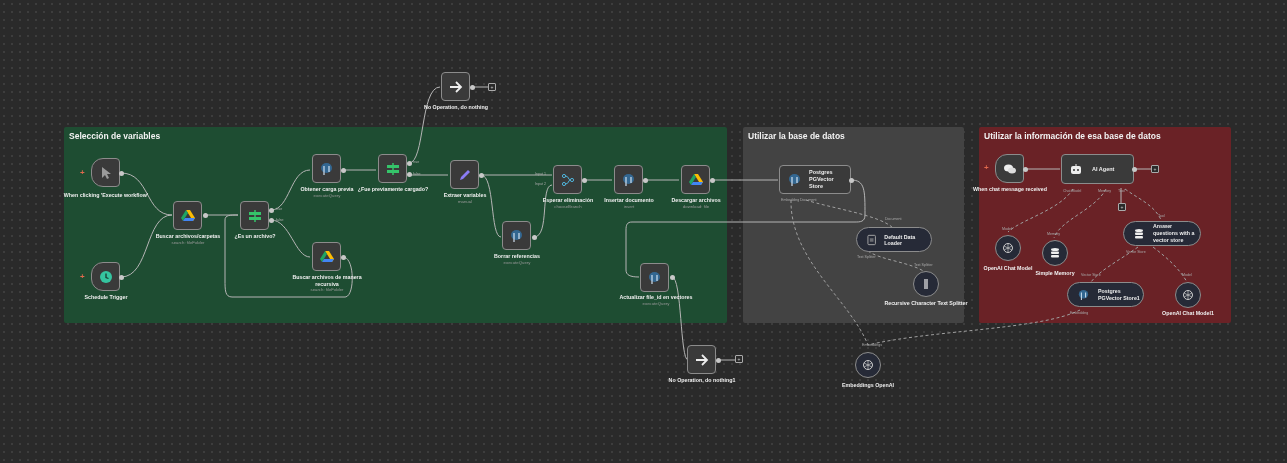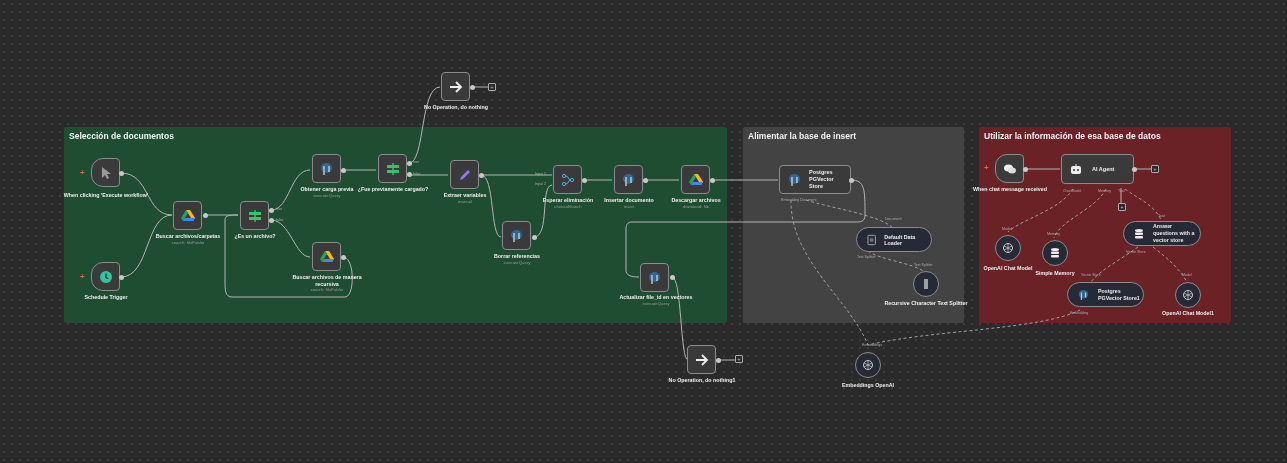--- a/index.html
+++ b/index.html
@@ -20,24 +20,24 @@
   .circle{position:absolute;width:26px;height:26px;background:#262a37;border:1px solid #8c8c8c;border-radius:50%;box-sizing:border-box;display:flex;align-items:center;justify-content:center;}
   .port{position:absolute;width:5px;height:5px;border-radius:50%;background:#c8c8c8;}
   .plus{position:absolute;width:6px;height:6px;border:1px solid #aaa;border-radius:1px;font-size:5px;line-height:6px;text-align:center;color:#ccc;background:#2a2a2a;}
   .tplus{position:absolute;font-size:8px;color:#e06a4d;font-weight:bold;}
   .tiny{position:absolute;font-size:3.6px;color:#aaa;}
 </style>
 </head>
 <body>
 
 <div class="group g1">
-    <div class="group-title">Selección de documentos</div>
+    <div class="group-title">Selección de variables</div>
   </div>
 <div class="group g2">
-    <div class="group-title">Alimentar la base de insert</div>
+    <div class="group-title">Utilizar la base de datos</div>
   </div>
 <div class="group g3">
     <div class="group-title">Utilizar la información de esa base de datos</div>
   </div>
 
 <svg class="wires">
   <g fill="none" stroke="#b5b5b5" stroke-width="1">
     <path d="M121,173 C150,173 145,215 172,215"></path>
     <path d="M121,277 C150,277 145,215 172,215"></path>
     <path d="M205,215 L238,215"></path>

